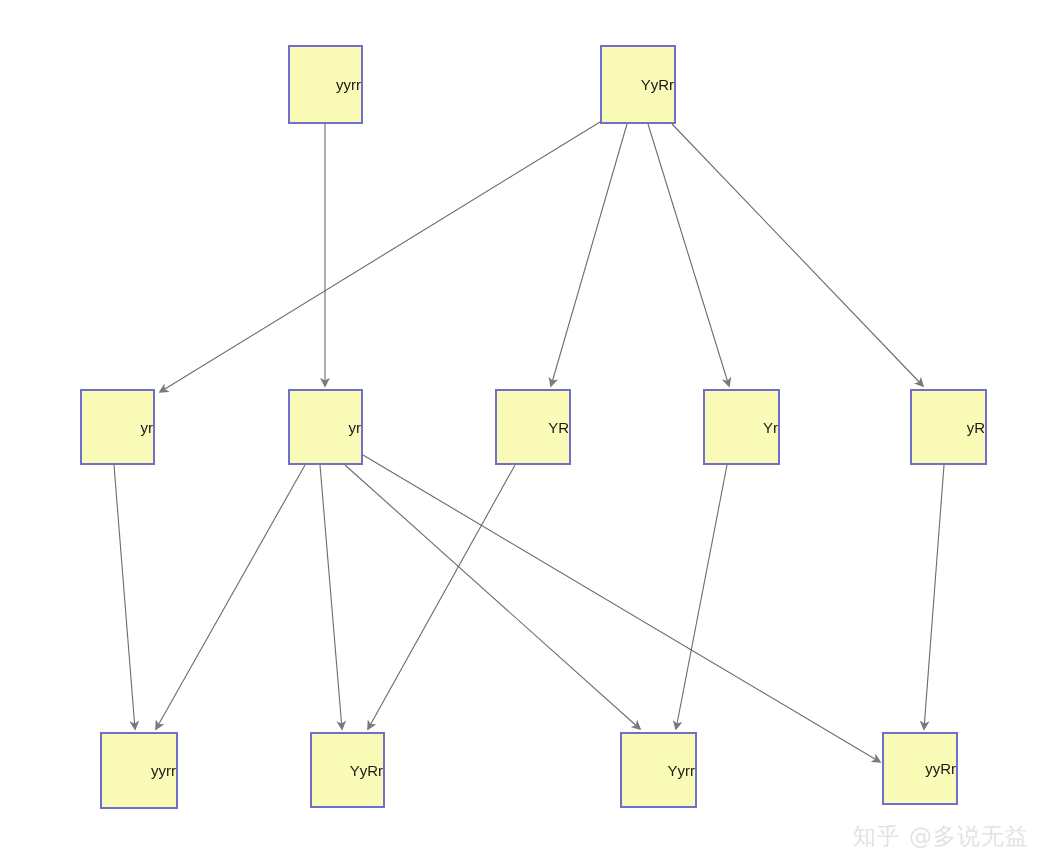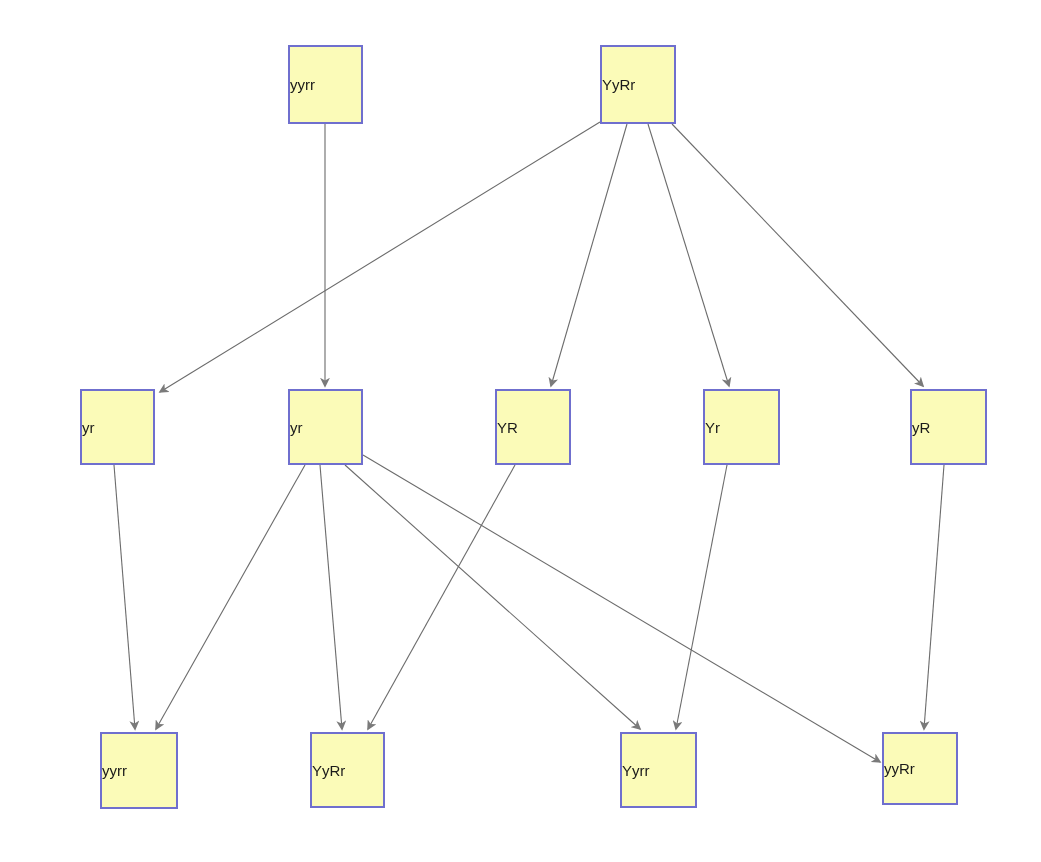--- a/index.html
+++ b/index.html
@@ -25,21 +25,21 @@
     height: 862px;
     pointer-events: none;
   }
   .gnode {
     position: absolute;
     box-sizing: border-box;
     background: #fbfbb8;
     border: 2px solid #0c4a6e;
     display: flex;
     align-items: center;
-    justify-content: flex-start;
+    justify-content: flex-end;
     font-size: 15px;
     color: #1a1a1a;
     letter-spacing: 0px;
     font-family: "Liberation Sans", sans-serif;
     z-index: 3;
   }
   .gnode .glabel {
     line-height: 1;
     white-space: nowrap;
   }
@@ -112,13 +112,14 @@
         <span class="glabel">YyRr</span>
       </div>
       <div class="gnode" style="left: 620px; top: 732px; width: 77px; height: 76px; background: rgb(251, 251, 184); border-color: rgb(111, 111, 206);">
         <span class="glabel">Yyrr</span>
       </div>
       <div class="gnode" style="left: 882px; top: 732px; width: 76px; height: 73px; background: rgb(251, 251, 184); border-color: rgb(111, 111, 206);">
         <span class="glabel">yyRr</span>
       </div>
     </div>
 
+  <div class="watermark">知乎 @多说无益</div>
 </div>
 
 </body></html>

